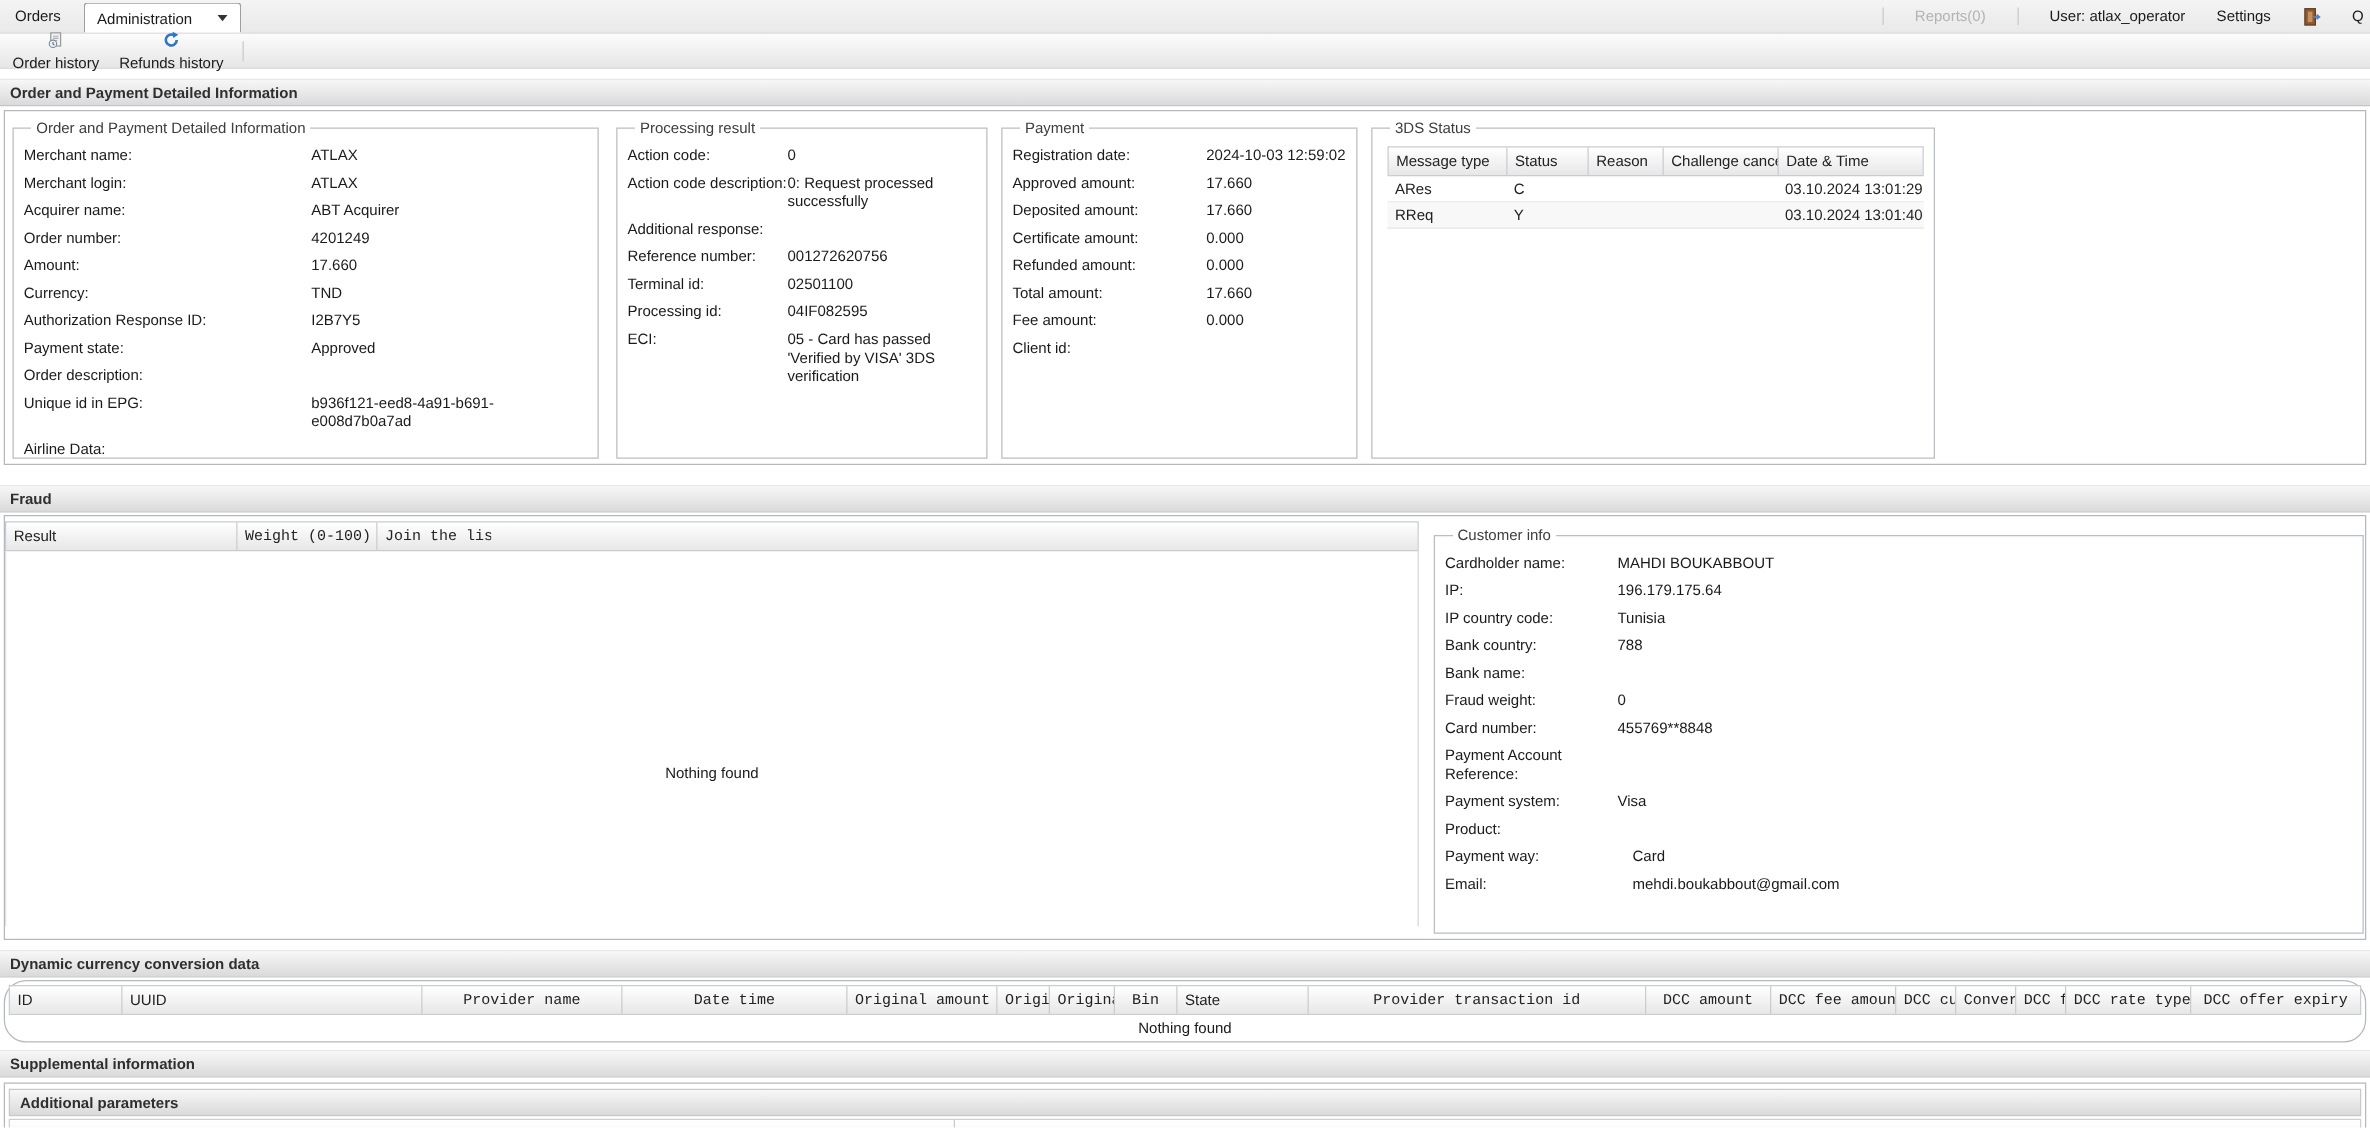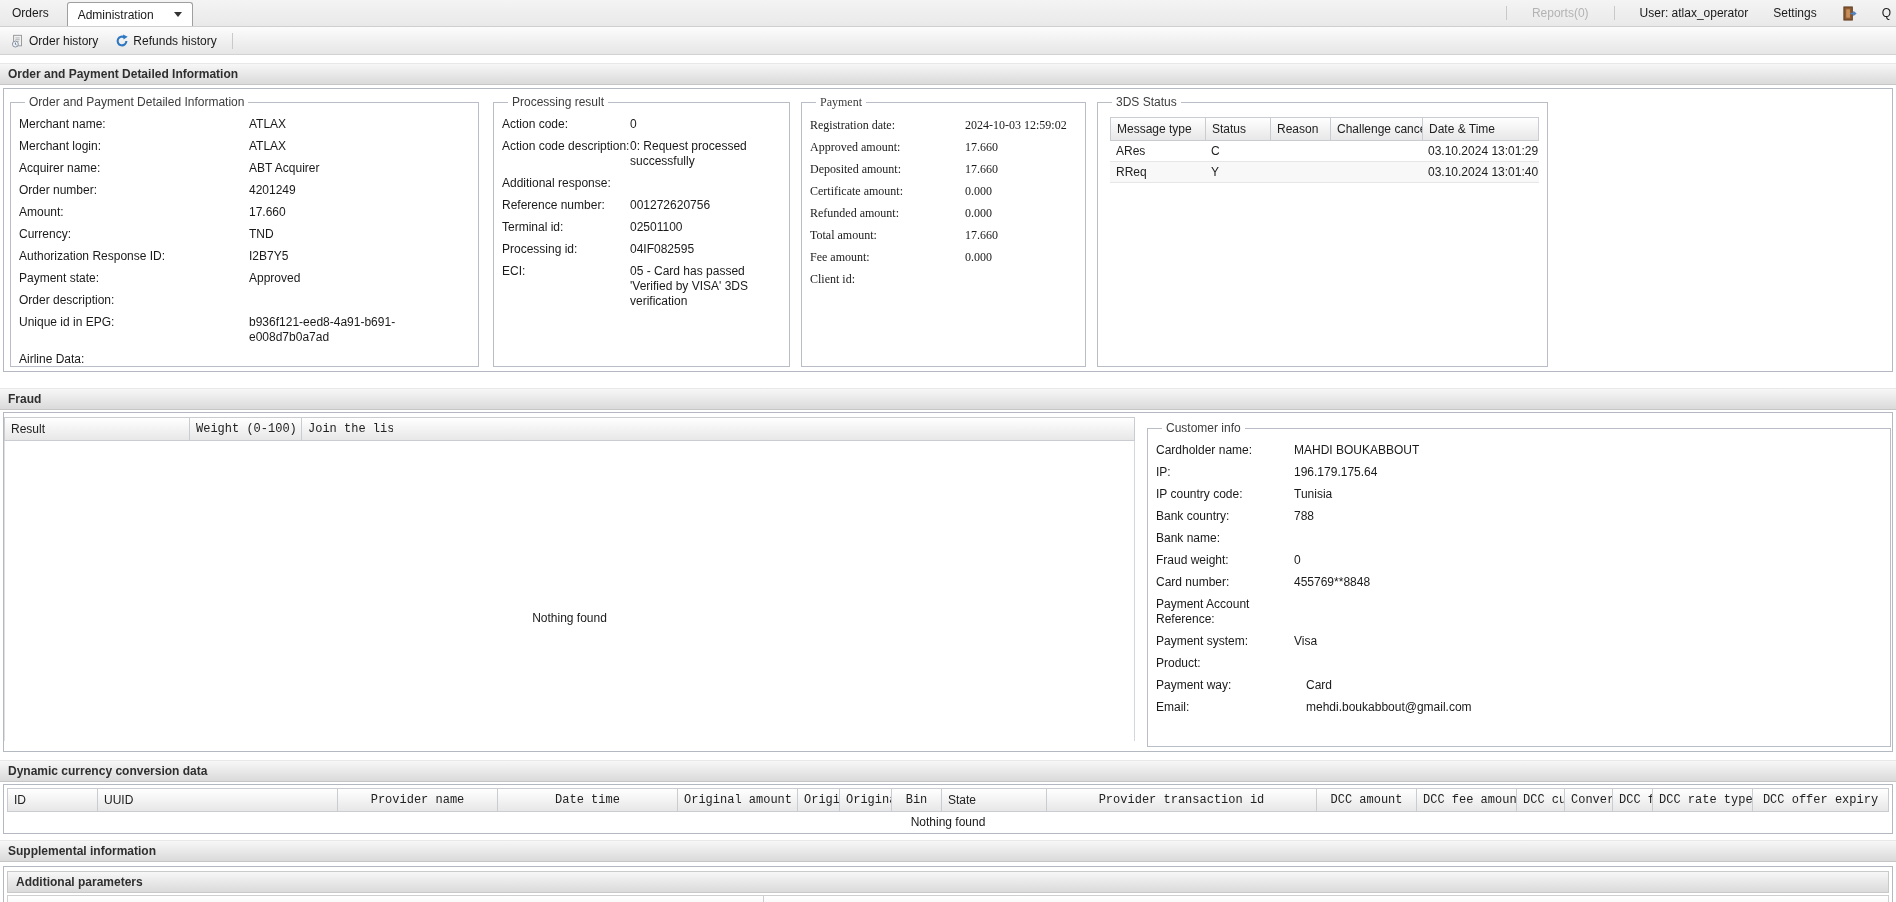--- a/index.html
+++ b/index.html
@@ -26,46 +26,46 @@
   .topbar-right { margin-left:auto; display:flex; align-items:center; gap:25px; padding-right:5px; }
   .vsep { width:1px; height:14px; background:#c9c9c9; }
   .muted { color:#b3b3b3; }
   
   .toolbar {
     position:absolute; top:27px; left:0; width:1896px; height:28px;
     background:linear-gradient(#fcfcfc,#e6e6e6);
     border-bottom:1px solid #d2d2d2;
     display:flex; align-items:center; gap:6px; padding-left:5px;
   }
-  .tbtn { display:flex; align-items:center; gap:4px; padding:2px 5px; border-radius:2px; cursor:default; }
+  .tbtn { display:flex; align-items:center; gap:4px; padding:2px 5px; border-radius:2px; cursor:default;flex-direction:column; }
   .toolbar .vsep { margin-left:4px; height:16px; }
   
   .secbar {
     position:absolute; left:0; width:1896px; height:22px;
     background:linear-gradient(#f7f7f7,#dadada);
     border-top:1px solid #e8e8e8; border-bottom:1px solid #c6c6c6;
     font-weight:bold; color:#2f2f2f; line-height:20px; padding-left:8px;
   }
   
   .panel { position:absolute; left:3px; width:1890px; background:#fff; border:1px solid #b4b8c0; }
   #panel1 { top:88px; height:284px; display:flex; padding-top:6px; }
   #panel2 { top:412px; height:340px; }
-  #panel3 { top:784px; height:50px; padding-top:3px; }
+  #panel3 { top:784px; height:50px; padding-top:3px;border-radius:18px; }
   #panel4 { top:866px; height:40px; padding:4px 3px 0 3px; }
   
   fieldset { border:1px solid #b9bdc6; margin:0; padding:8px 8px 0 8px; height:272px; }
   legend { padding:0 4px; margin-left:6px; color:#3d3d3d; font-size:12px; }
   .fr { display:flex; margin-bottom:7px; line-height:15px; }
   .fl { flex:none; }
   .fv { flex:1; }
   #fs-order  { margin-left:6px;  width:469px; }
   #fs-order .fl { width:230px; }
   #fs-proc   { margin-left:14px; width:297px; }
   #fs-proc .fl { width:128px; }
-  #fs-pay    { margin-left:11px; width:285px;font-family:Liberation Serif, serif; }
+  #fs-pay    { margin-left:11px; width:285px; }
   #fs-pay .fl { width:155px; }
   #fs-3ds    { margin-left:11px; width:449px; }
   #fs-cust { position:absolute; left:1143px; top:8px; width:744px; height:326px; }
   #fs-cust .fl { width:138px; }
   .ind { padding-left:12px; }
   
   .ghead { display:flex; background:linear-gradient(#ffffff,#e7e7e7); border:1px solid #c9ccd1; }
   .gc { border-right:1px solid #c9ccd1; padding:4px 6px; white-space:nowrap; overflow:hidden; color:#222; }
   .gc:last-child { border-right:none; }
   .gcc { text-align:center;font-family:Liberation Mono, monospace; }

